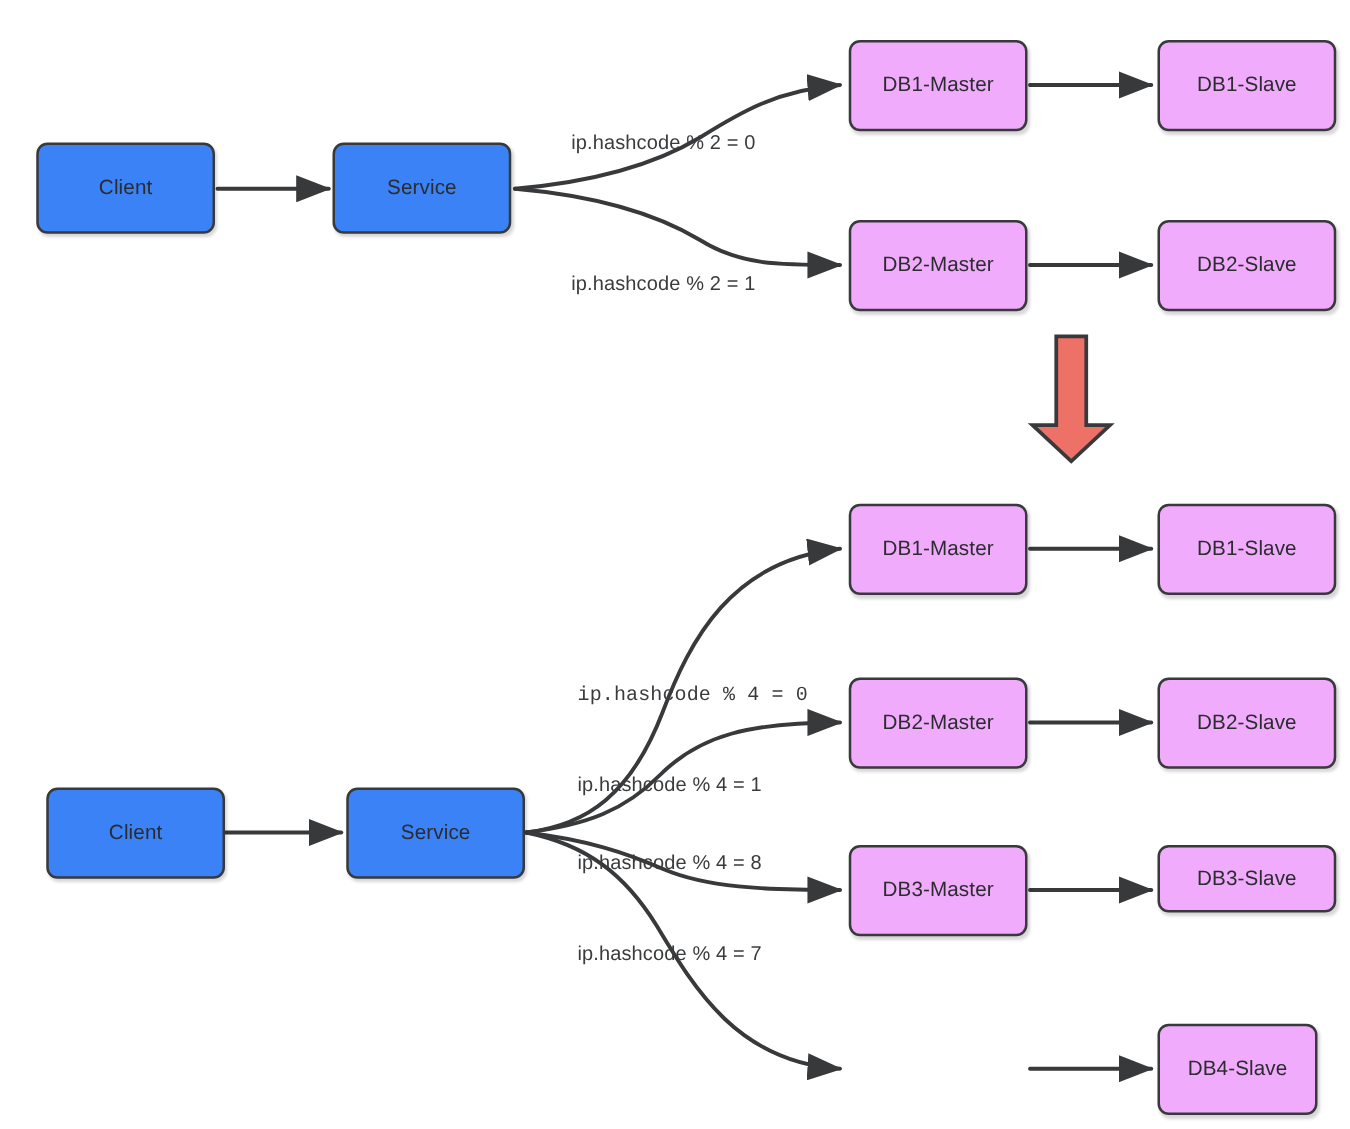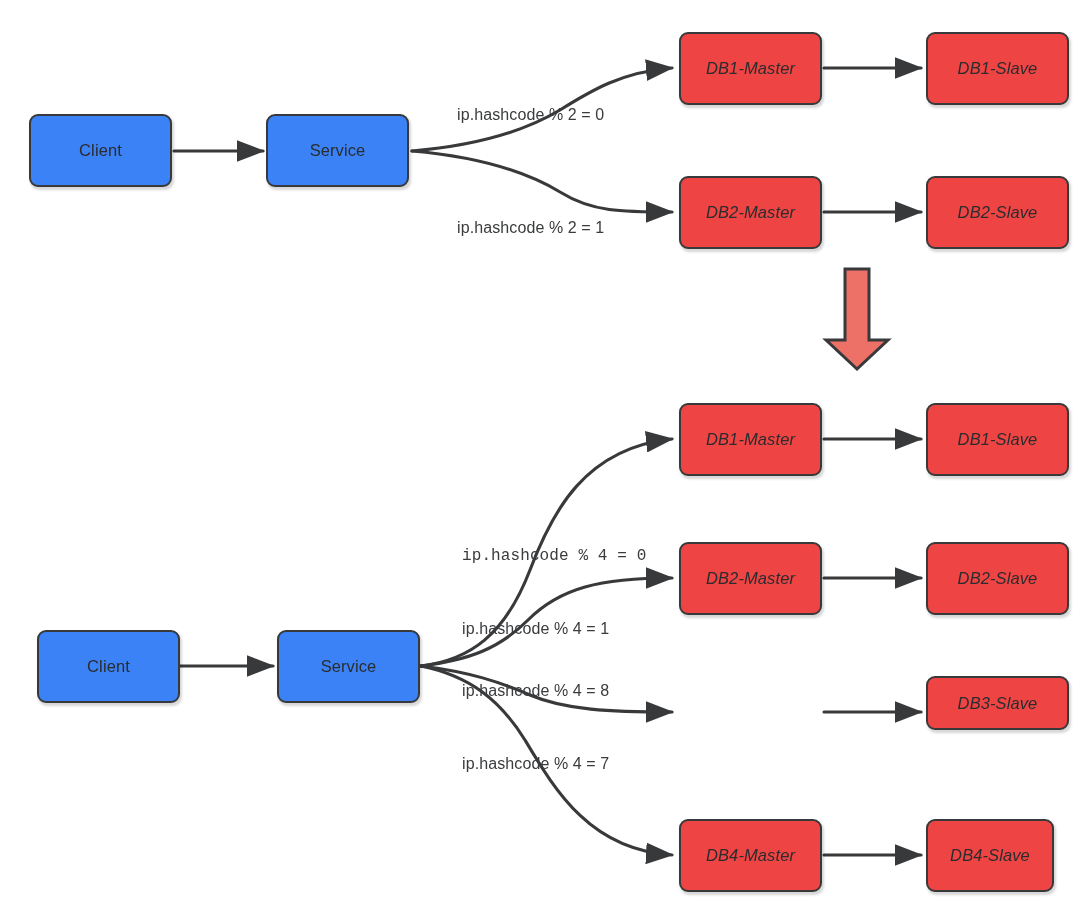--- a/index.html
+++ b/index.html
@@ -37,22 +37,21 @@
     font-size: 16.5px;
     color: #2b2c2e;
     letter-spacing: 0.1px;
     box-shadow: 1.5px 2.5px 2.5px rgba(0,0,0,0.16);
     user-select: none;
   }
   .node-client {
     background: #3b82f6;
   }
   .node-db {
-    background: #ef4444;
-    font-style: italic;
+    background: #f0abfc;
   }
   .edge-label {
     position: absolute;
     font-size: 16px;
     color: #3a3b3d;
     white-space: nowrap;
     letter-spacing: 0.1px;
     user-select: none;
   }
   .flow-path {
@@ -163,28 +162,28 @@
   </div>
 
   <div class="node node-db" style="left:679px; top:542px; width:143px; height:73px;">
     <span>DB2-Master</span>
   </div>
 
   <div class="node node-db" style="left:926px; top:542px; width:143px; height:73px;">
     <span>DB2-Slave</span>
   </div>
 
+  <div class="node node-db" style="left:679px; top:676px; width:143px; height:73px;">
+    <span>DB3-Master</span>
+  </div>
 
   <div class="node node-db" style="left:926px; top:676px; width:143px; height:54px;">
     <span>DB3-Slave</span>
   </div>
 
-  <div class="node node-db" style="left:679px; top:819px; width:143px; height:73px;">
-    <span>DB4-Master</span>
-  </div>
 
   <div class="node node-db" style="left:926px; top:819px; width:128px; height:73px;">
     <span>DB4-Slave</span>
   </div>
 
   <div class="edge-label" style="left:462px; top:547px;font-family:Liberation Mono, monospace;">
     <span>ip.hashcode % 4 = 0</span>
   </div>
 
   <div class="edge-label" style="left:462px; top:620px;">

